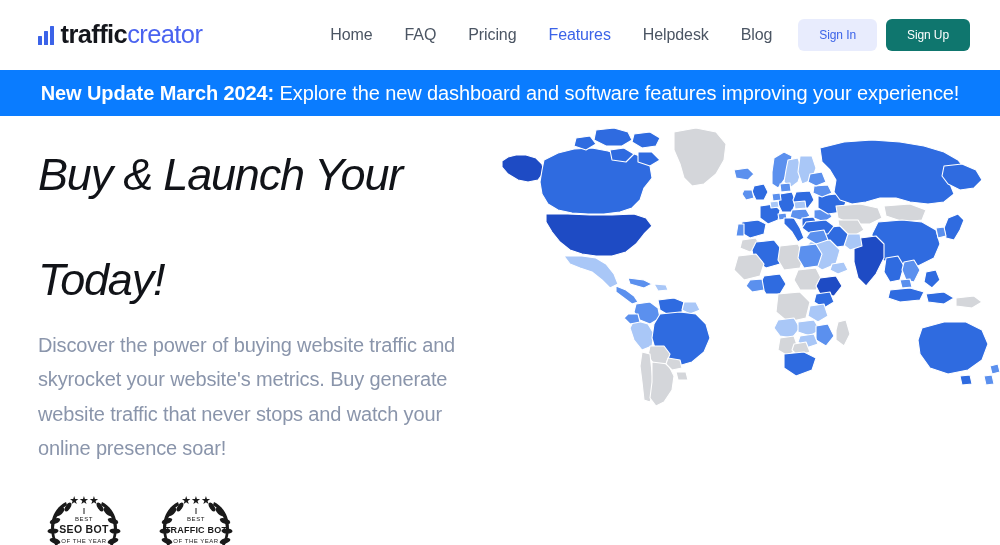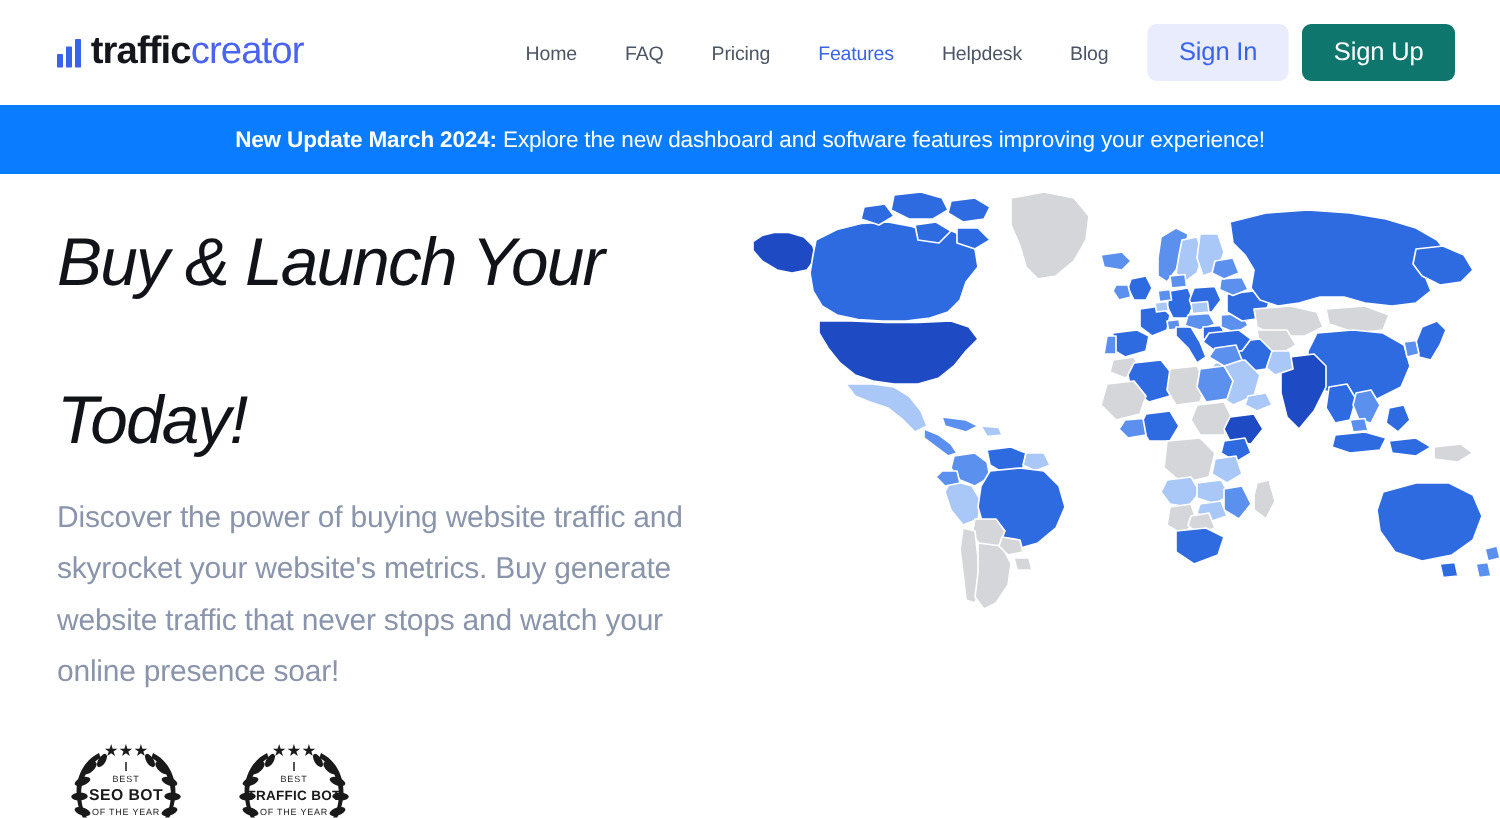--- a/index.html
+++ b/index.html
@@ -24,41 +24,41 @@
   .logo-bars i { display:block; width:3.5px; background:#3b63e8; border-radius:.5px; }
   .logo-bars i:nth-child(1){ height:9px; }
   .logo-bars i:nth-child(2){ height:14px; }
   .logo-bars i:nth-child(3){ height:19px; }
   .logo-text { font-size:25.5px; letter-spacing:-.6px; line-height:1; white-space:nowrap; }
   .logo-text .w1 { font-weight:700; color:#14161c; }
   .logo-text .w2 { font-weight:400; color:#4a63f0; }
 
   .nav { margin-left:auto; display:flex; align-items:center; gap:0; }
   .nav-link {
-    font-size:13px; color:#4b5563; text-decoration:none;
+    font-size:16px; color:#4b5563; text-decoration:none;
     padding:8px 16px; white-space:nowrap; cursor:pointer; letter-spacing:-.1px;
   }
   .nav-link.active { color:#3b63e8; }
   .btn {
-    font-size:17px; border:none; cursor:pointer; white-space:nowrap;
+    font-size:12px; border:none; cursor:pointer; white-space:nowrap;
     border-radius:6px; font-family:inherit; letter-spacing:-.1px;
   }
   .btn-signin {
     background:#e8ecfd; color:#3b63e8; padding:9px 21px; margin-left:10px;
   }
   .btn-signup {
     background:#0f766e; color:#ffffff; padding:9px 21px; margin-left:9px; font-weight:500;
   }
 
   
   .banner {
     height:46px; background:#0a7cff; display:flex;
     align-items:center; justify-content:center;
   }
-  .banner-text { font-size:15px; color:#ffffff; letter-spacing:-.1px; }
+  .banner-text { font-size:20px; color:#ffffff; letter-spacing:-.1px; }
   .banner-text b { font-weight:700; }
 
   
   .hero { display:flex; height:429px; }
   .hero-left { width:500px; padding:33px 0 0 38px; }
   .hero-title {
     font-size:45px; font-weight:300; line-height:1.17;
     color:#111318; letter-spacing:-1.2px;font-style:italic;
   }
   .hero-title .accent { color:#4a63f0; }

